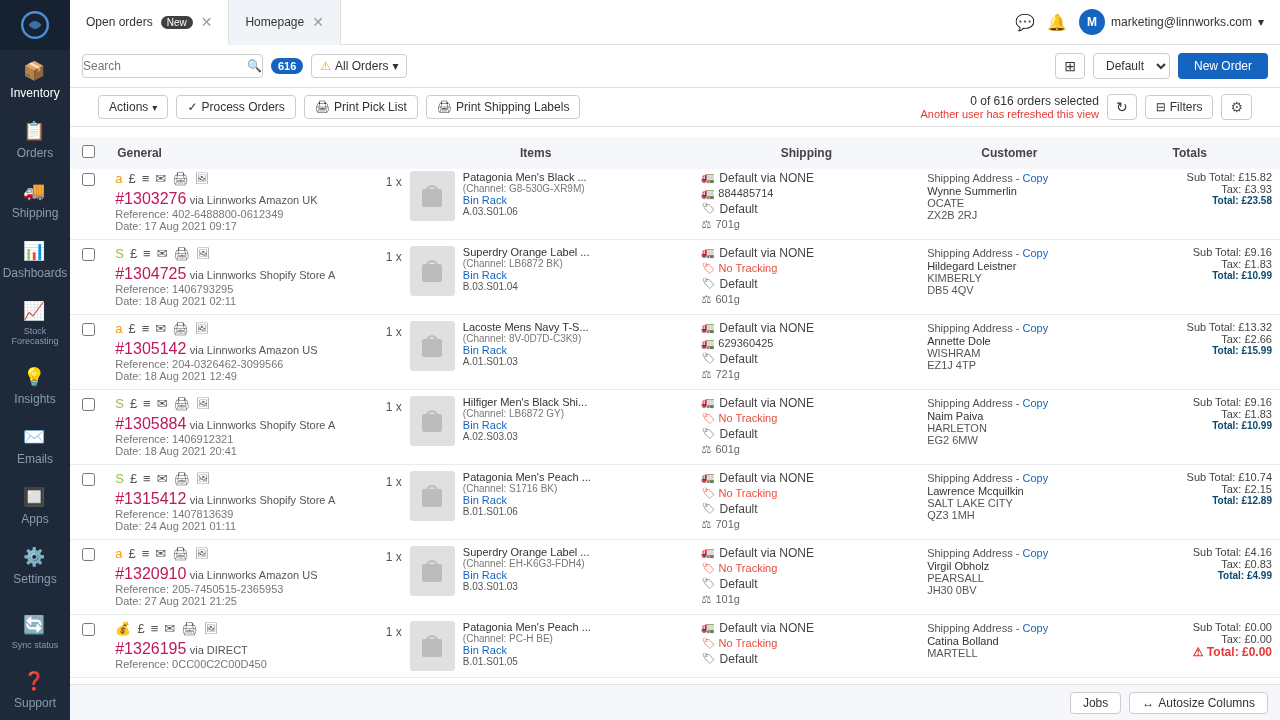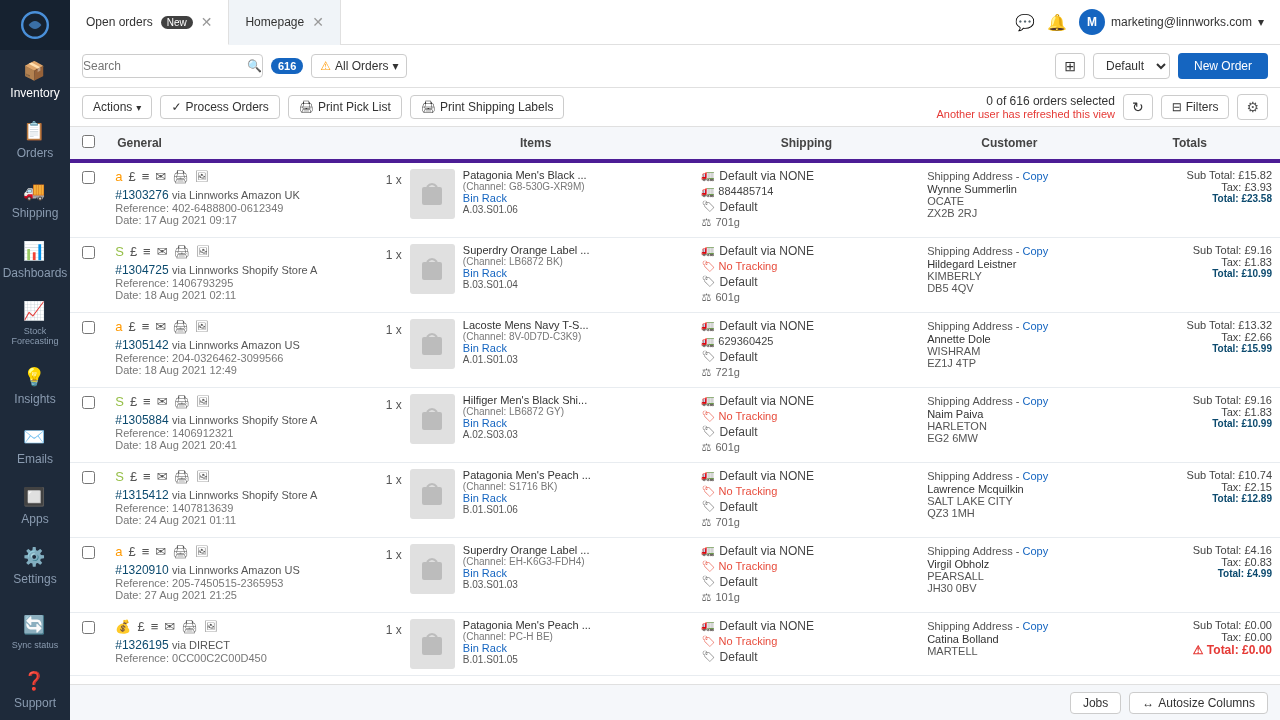--- a/index.html
+++ b/index.html
@@ -128,21 +128,21 @@
       background: #1565c0; color: #fff; border: none; border-radius: 4px;
       padding: 6px 16px; cursor: pointer; font-size: 12px; font-weight: 500;
     }
 
     
     #actionbar {
       background: #fff;
       border-bottom: 1px solid #e0e0e0;
       display: flex;
       align-items: center;
-      padding: 6px 12px;
+      padding: 6px 28px;
       gap: 8px;
       flex-shrink: 0;
     }
     .action-btn {
       border: 1px solid #ccc; border-radius: 4px;
       padding: 4px 10px; background: #fff; cursor: pointer; font-size: 12px; color: #333;
       display: flex; align-items: center; gap: 4px;
     }
     .action-btn .dropdown-arrow { font-size: 10px; }
     .actionbar-spacer { flex: 1; }
@@ -159,37 +159,37 @@
     }
 
     
     #table-container {
       flex: 1;
       overflow-y: auto;
       overflow-x: auto;
     }
     table { width: 100%; border-collapse: collapse; min-width: 1100px; }
     thead th {
-      background: #f5f7fa; border-bottom: 4px solid #4c1d95;
+      background: #f5f7fa; border-bottom: 6px solid #4c1d95;
       padding: 8px 10px; font-weight: 600; color: #444;
-      text-align: center; font-size: 12px; position: sticky; top: 0; z-index: 10;
+      text-align: center; font-size: 12px; position: sticky; top: 10px; z-index: 10;
     }
     thead th.left { text-align: left; }
     tbody tr { border-bottom: 1px solid #e8ecf0; }
     td { padding: 6px 8px; vertical-align: top; }
     .checkbox-col { width: 30px; text-align: center; padding-top: 8px; }
     input[type="checkbox"] { cursor: pointer; }
 
     
     .general-col { width: 240px; }
     .row-icons { display: flex; gap: 6px; align-items: center; margin-bottom: 4px; }
     .row-icon { font-size: 13px; color: #555; cursor: pointer; }
     .row-icon.shopify { color: #96bf48; }
     .row-icon.amazon { color: #ff9900; }
-    .order-link { color: #0c4a6e; cursor: pointer; font-size: 12px; }
+    .order-link { color: #be185d; cursor: pointer; font-size: 16px; }
     .order-ref { color: #777; font-size: 11px; }
     .order-date { color: #777; font-size: 11px; }
 
     
     .items-col { width: 280px; }
     .item-row { display: flex; gap: 8px; align-items: flex-start; }
     .item-qty { color: #555; font-size: 12px; white-space: nowrap; margin-top: 4px; }
     .item-img {
       width: 45px; height: 50px; background: #e0e0e0;
       border-radius: 3px; overflow: hidden; flex-shrink: 0;

